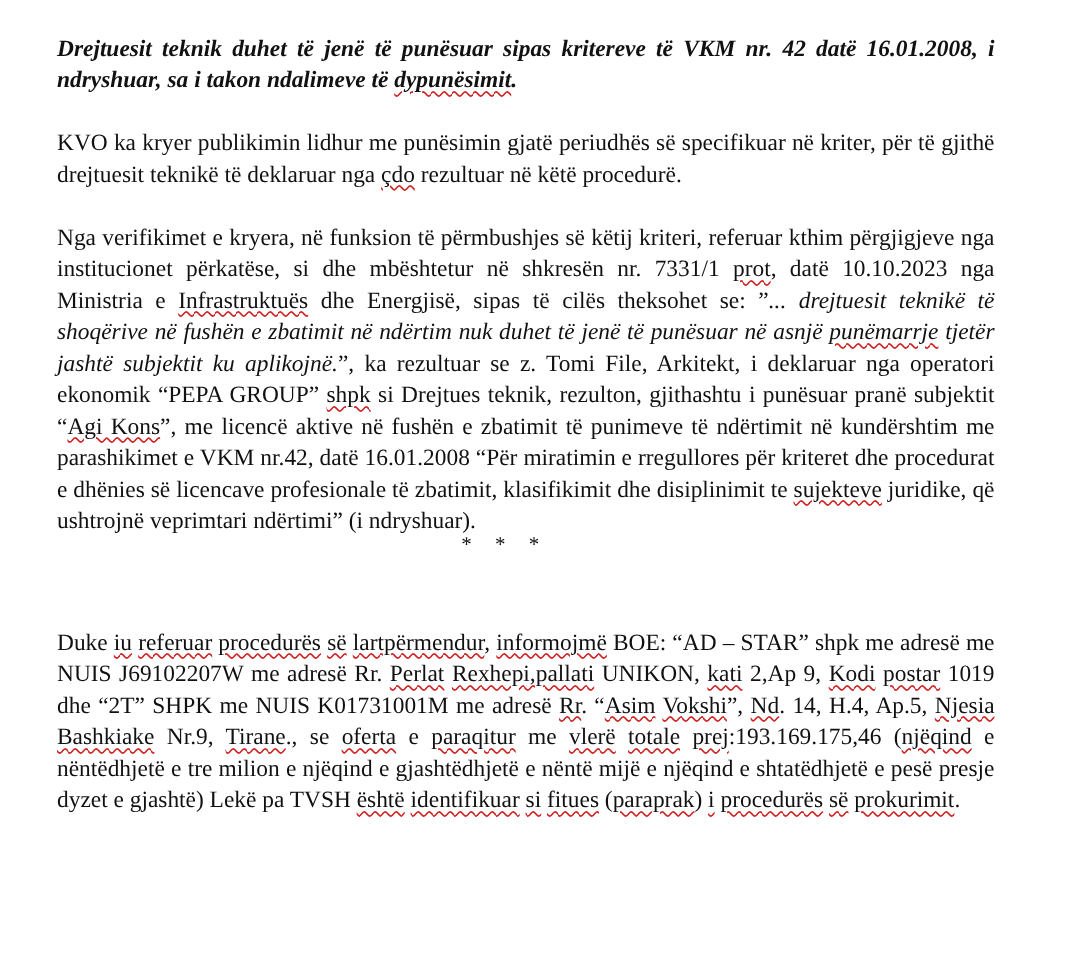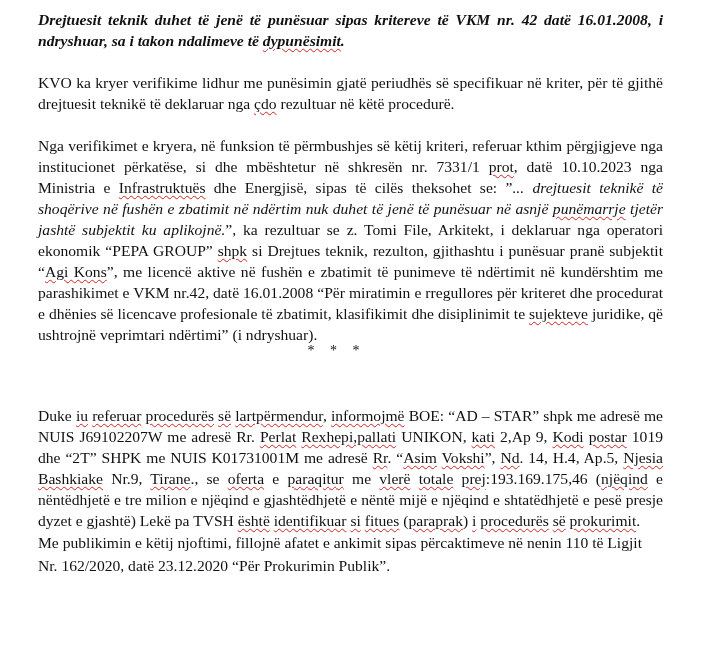--- a/index.html
+++ b/index.html
@@ -14,32 +14,31 @@
     .it { font-style: italic; }
     .spell { text-decoration: underline wavy #d02020; text-decoration-thickness: 1px; text-underline-offset: 2px; }
     .gap1 { height: 21px; }
     .stars { text-align: center; line-height: 12px; font-size: 14px; letter-spacing: 6px; padding-right: 28px; }
   </style>
 </head>
 <body>
 
 <div class="page">
 
-  <p style="line-height:21px;"><span class="bold-it"><span>Drejtuesit teknik duhet të jenë të punësuar sipas kritereve të VKM nr. 42 datë 16.01.2008, i ndryshuar, sa i takon ndalimeve të </span><span class="spell">dypunësimit</span><span>.</span></span></p>
+  <p style="line-height:21px;margin-top:13px;"><span class="bold-it"><span>Drejtuesit teknik duhet të jenë të punësuar sipas kritereve të VKM nr. 42 datë 16.01.2008, i ndryshuar, sa i takon ndalimeve të </span><span class="spell">dypunësimit</span><span>.</span></span></p>
 
 
   <div class="gap1"></div>
 
-  <p><span>KVO ka kryer verifikime lidhur me punësimin gjatë periudhës së specifikuar në kriter, për të gjithë drejtuesit teknikë të deklaruar nga </span><span class="spell">çdo</span><span> rezultuar në këtë procedurë.</span></p>
+  <p><span>KVO ka kryer publikimin lidhur me punësimin gjatë periudhës së specifikuar në kriter, për të gjithë drejtuesit teknikë të deklaruar nga </span><span class="spell">çdo</span><span> rezultuar në këtë procedurë.</span></p>
 
   <div class="gap1"></div>
 
   <p><span>Nga verifikimet e kryera, në funksion të përmbushjes së këtij kriteri, referuar kthim përgjigjeve nga institucionet përkatëse, si dhe mbështetur në shkresën nr. 7331/1 </span><span class="spell">prot</span><span>, datë 10.10.2023 nga Ministria e </span><span class="spell">Infrastruktuës</span><span> dhe Energjisë, sipas të cilës theksohet se: ”</span><span class="it"><span>... drejtuesit teknikë të shoqërive në fushën e zbatimit në ndërtim nuk duhet të jenë të punësuar në asnjë </span><span class="spell">punëmarrje</span><span> tjetër jashtë subjektit ku aplikojnë.</span></span><span>”, ka rezultuar se z. Tomi File, Arkitekt, i deklaruar nga  operatori ekonomik “PEPA GROUP” </span><span class="spell">shpk</span><span> si Drejtues teknik, rezulton, gjithashtu i punësuar pranë subjektit “</span><span class="spell">Agi Kons</span><span>”, me licencë aktive në fushën e zbatimit të punimeve të ndërtimit në kundërshtim me parashikimet e VKM nr.42, datë 16.01.2008 “Për miratimin e rregullores për kriteret dhe procedurat e dhënies së licencave profesionale të zbatimit, klasifikimit dhe disiplinimit te </span><span class="spell">sujekteve</span><span> juridike, që ushtrojnë veprimtari ndërtimi” (i ndryshuar).</span></p>
 
   <p class="stars">* * *</p>
 
   <div style="height:48px;"></div>
 
   <p><span>Duke </span><span class="spell">iu</span><span> </span><span class="spell">referuar</span><span> </span><span class="spell">procedurës</span><span> </span><span class="spell">së</span><span> </span><span class="spell">lartpërmendur</span><span>, </span><span class="spell">informojmë</span><span> BOE: “AD – STAR” shpk me adresë me NUIS J69102207W me adresë Rr. </span><span class="spell">Perlat</span><span> </span><span class="spell">Rexhepi,pallati</span><span> UNIKON, </span><span class="spell">kati</span><span> 2,Ap 9, </span><span class="spell">Kodi</span><span> </span><span class="spell">postar</span><span> 1019 dhe “2T” SHPK  me NUIS K01731001M me adresë </span><span class="spell">Rr</span><span>. “</span><span class="spell">Asim</span><span> </span><span class="spell">Vokshi</span><span>”, </span><span class="spell">Nd</span><span>. 14, H.4, Ap.5, </span><span class="spell">Njesia</span><span> </span><span class="spell">Bashkiake</span><span> Nr.9, </span><span class="spell">Tirane</span><span>., se </span><span class="spell">oferta</span><span> e </span><span class="spell">paraqitur</span><span> me </span><span class="spell">vlerë</span><span> </span><span class="spell">totale</span><span> </span><span class="spell">prej</span><span>:193.169.175,46 (</span><span class="spell">njëqind</span><span> e nëntëdhjetë e tre milion e njëqind e gjashtëdhjetë e nëntë mijë e njëqind e shtatëdhjetë e pesë presje dyzet e gjashtë) Lekë pa TVSH </span><span class="spell">është</span><span> </span><span class="spell">identifikuar</span><span> </span><span class="spell">si</span><span> </span><span class="spell">fitues</span><span> (</span><span class="spell">paraprak</span><span>) </span><span class="spell">i</span><span> </span><span class="spell">procedurës</span><span> </span><span class="spell">së</span><span> </span><span class="spell">prokurimit</span><span>.</span></p>
 
-  <p style="text-align:left; line-height:23px;">Me publikimin e këtij njoftimi, fillojnë afatet e ankimit sipas përcaktimeve në nenin 110 të Ligjit Nr. 162/2020, datë 23.12.2020 “Për Prokurimin Publik”.</p>
 
 </div>
 
 </body></html>

